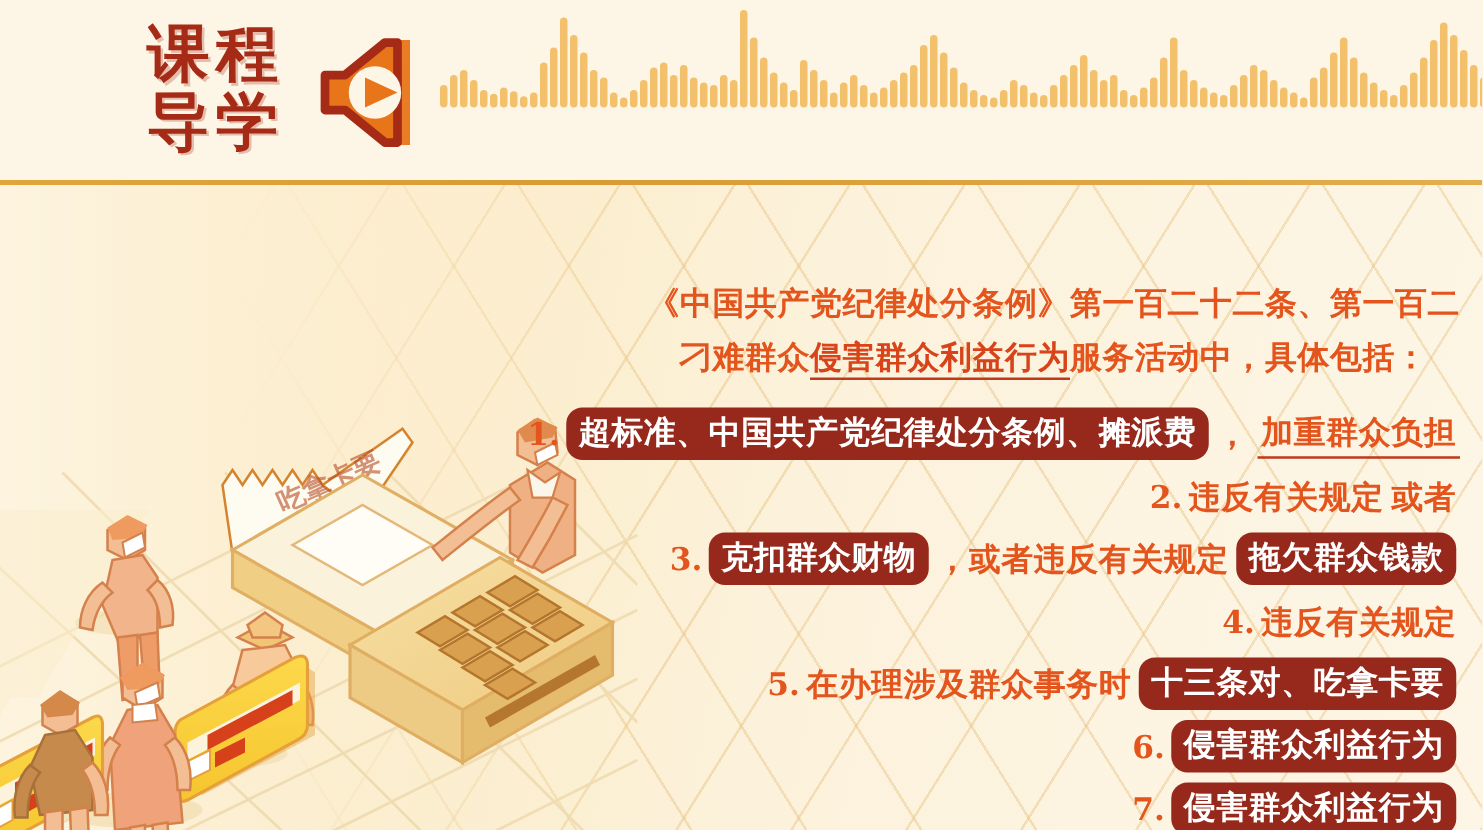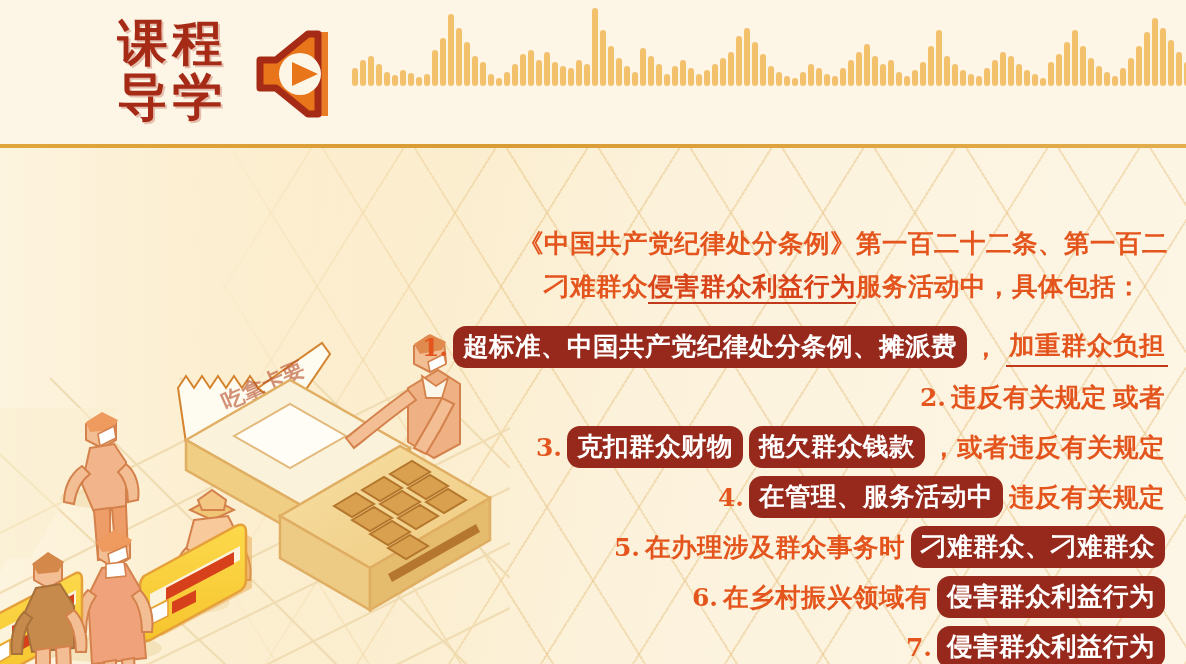--- a/index.html
+++ b/index.html
@@ -382,36 +382,34 @@
             <span class="seg ul">加重群众负担</span>
           </li>
           <li>
             <span class="num">2.</span>
             <span class="seg plain">违反有关规定</span>
             <span class="seg plain">或者</span>
           </li>
           <li>
             <span class="num">3.</span>
             <span class="seg badge">克扣群众财物</span>
+            <span class="seg plain">，或者违反有关规定</span>
             <span class="seg badge">拖欠群众钱款</span>
-            <span class="seg plain">，或者违反有关规定</span>
           </li>
           <li>
             <span class="num">4.</span>
-            <span class="seg badge">在管理、服务活动中</span>
             <span class="seg plain">违反有关规定</span>
           </li>
           <li>
             <span class="num">5.</span>
             <span class="seg plain">在办理涉及群众事务时</span>
-            <span class="seg badge">刁难群众、刁难群众</span>
+            <span class="seg badge">十三条对、吃拿卡要</span>
           </li>
           <li>
             <span class="num">6.</span>
-            <span class="seg plain">在乡村振兴领域有</span>
             <span class="seg badge">侵害群众利益行为</span>
           </li>
           <li>
             <span class="num">7.</span>
             <span class="seg badge">侵害群众利益行为</span>
           </li>
         </ul>
     </div>
   </div>
 </div>

